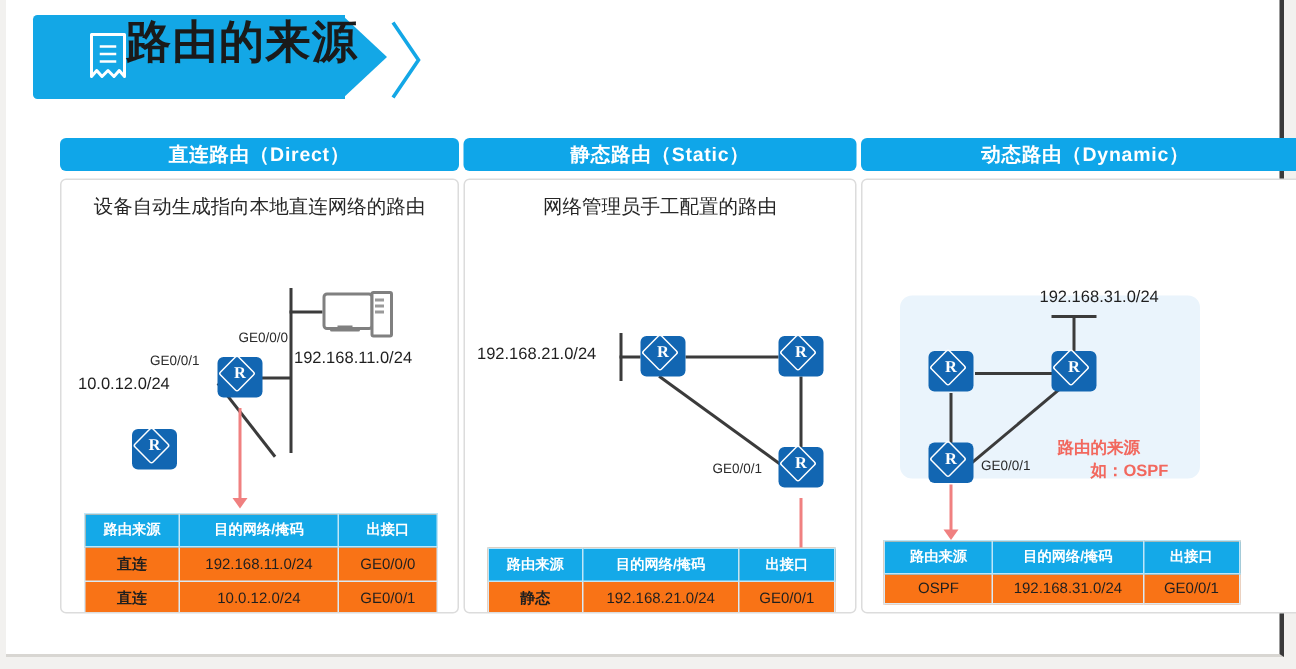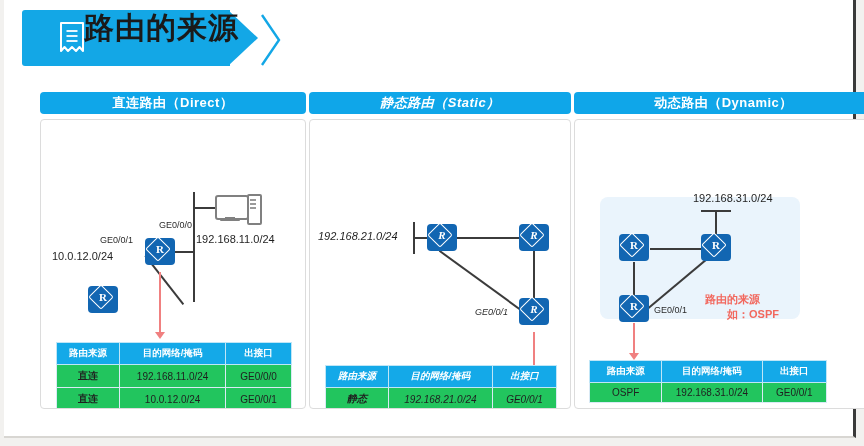--- a/index.html
+++ b/index.html
@@ -37,21 +37,21 @@
   .doc-icon{position:absolute;left:35px;top:11px;}
   #page-title{
     position:absolute;left:80px;top:8px;
     font-size:30px;font-weight:bold;color:#1a1a1a;
     letter-spacing:1px;white-space:nowrap;
   }
 
   
   .col{position:absolute;top:92px;}
   #col-0{left:36px;width:266px;}
-  #col-1{left:305px;width:262px;font-style:italic;}
+  #col-1{left:305px;width:262px;}
   #col-2{left:570px;width:299px;}
 
   .col-header{
     height:22px;background:#0FA6E9;border-radius:4px;
     display:flex;align-items:center;justify-content:center;
     color:#ffffff;font-size:13px;font-weight:bold;
     letter-spacing:0.5px;white-space:nowrap;
   }
   .col-body{
     margin-top:5px;height:288px;
@@ -123,21 +123,21 @@
   }
   .pc .tower{
     position:absolute;left:32px;top:-1px;width:11px;height:27px;
     border:2.2px solid #808080;border-radius:2px;background:#fff;
   }
   .pc .tbar{position:absolute;left:34.5px;width:6px;height:1.6px;background:#9a9a9a;}
 
   
   .rtable{
     position:absolute;border-collapse:collapse;
-    font-size:10px;background:#22c55e;
+    font-size:10px;background:#f97316;
   }
   .rtable th{
     background:#14A9E8;color:#ffffff;font-weight:bold;
     padding:4px 3px;border:1px solid #bfe6f7;white-space:nowrap;
     font-size:9.5px;
   }
   .rtable td{
     padding:4px 3px;border:1px solid #d9eaf5;color:#1f1f1f;
     text-align:center;white-space:nowrap;font-size:10px;
   }
@@ -159,20 +159,21 @@
       <line x1="9.5" y1="10" x2="20.5" y2="10" stroke="#ffffff" stroke-width="1.8"></line>
       <line x1="9.5" y1="15" x2="20.5" y2="15" stroke="#ffffff" stroke-width="1.8"></line>
       <line x1="9.5" y1="20" x2="20.5" y2="20" stroke="#ffffff" stroke-width="1.8"></line>
     </svg>
   </div>
   <div id="page-title">路由的来源</div>
 
   <div class="col" id="col-0">
     <div class="col-header">直连路由（Direct）</div>
     <div class="col-body">
+      <div class="col-caption">设备自动生成指向本地直连网络的路由</div>
 
       <div class="topo">
 
         <div class="link link-v" style="left:152px;top:72px;height:110px;"></div>
 
         <div class="link link-h" style="left:152px;top:87px;width:22px;"></div>
 
         <div class="pc" style="left:174px;top:75px;">
           <div class="mon"></div>
           <div class="stand"></div>
@@ -227,20 +228,21 @@
             <td>GE0/0/1</td>
           </tr>
         </tbody>
       </table>
     </div>
   </div>
 
   <div class="col" id="col-1">
     <div class="col-header">静态路由（Static）</div>
     <div class="col-body">
+      <div class="col-caption">网络管理员手工配置的路由</div>
 
       <div class="topo">
 
         <div class="link link-v" style="left:103px;top:102px;height:32px;"></div>
         <div class="link link-h" style="left:103px;top:117px;width:14px;"></div>
 
         <div class="link link-h" style="left:147px;top:117px;width:62px;"></div>
 
         <div class="link link-v" style="left:223px;top:131px;height:60px;"></div>
 

